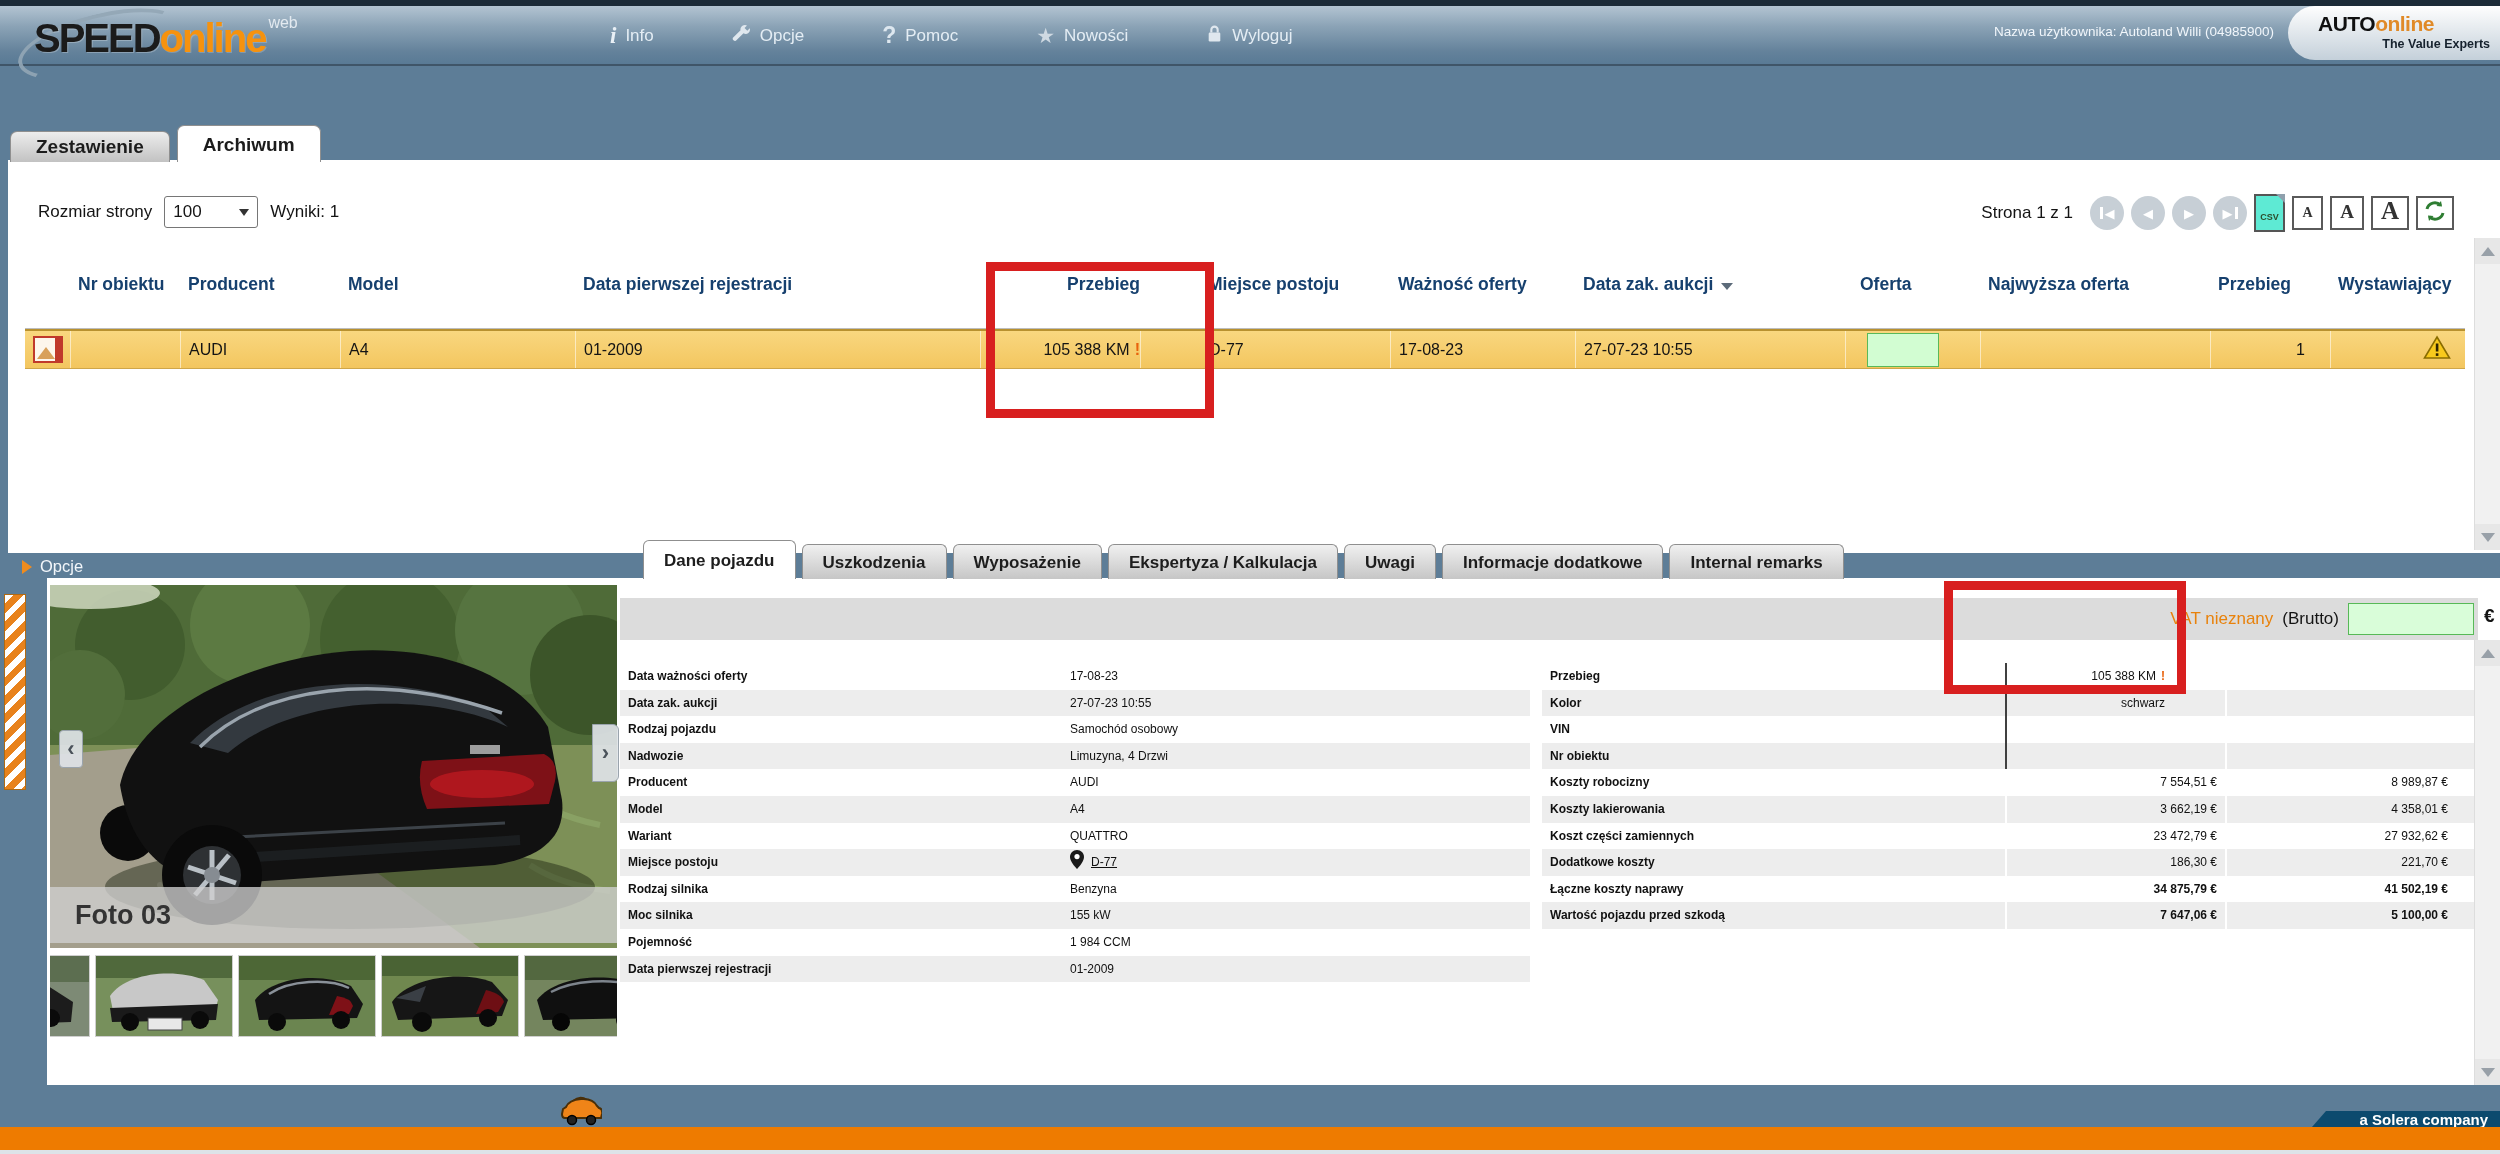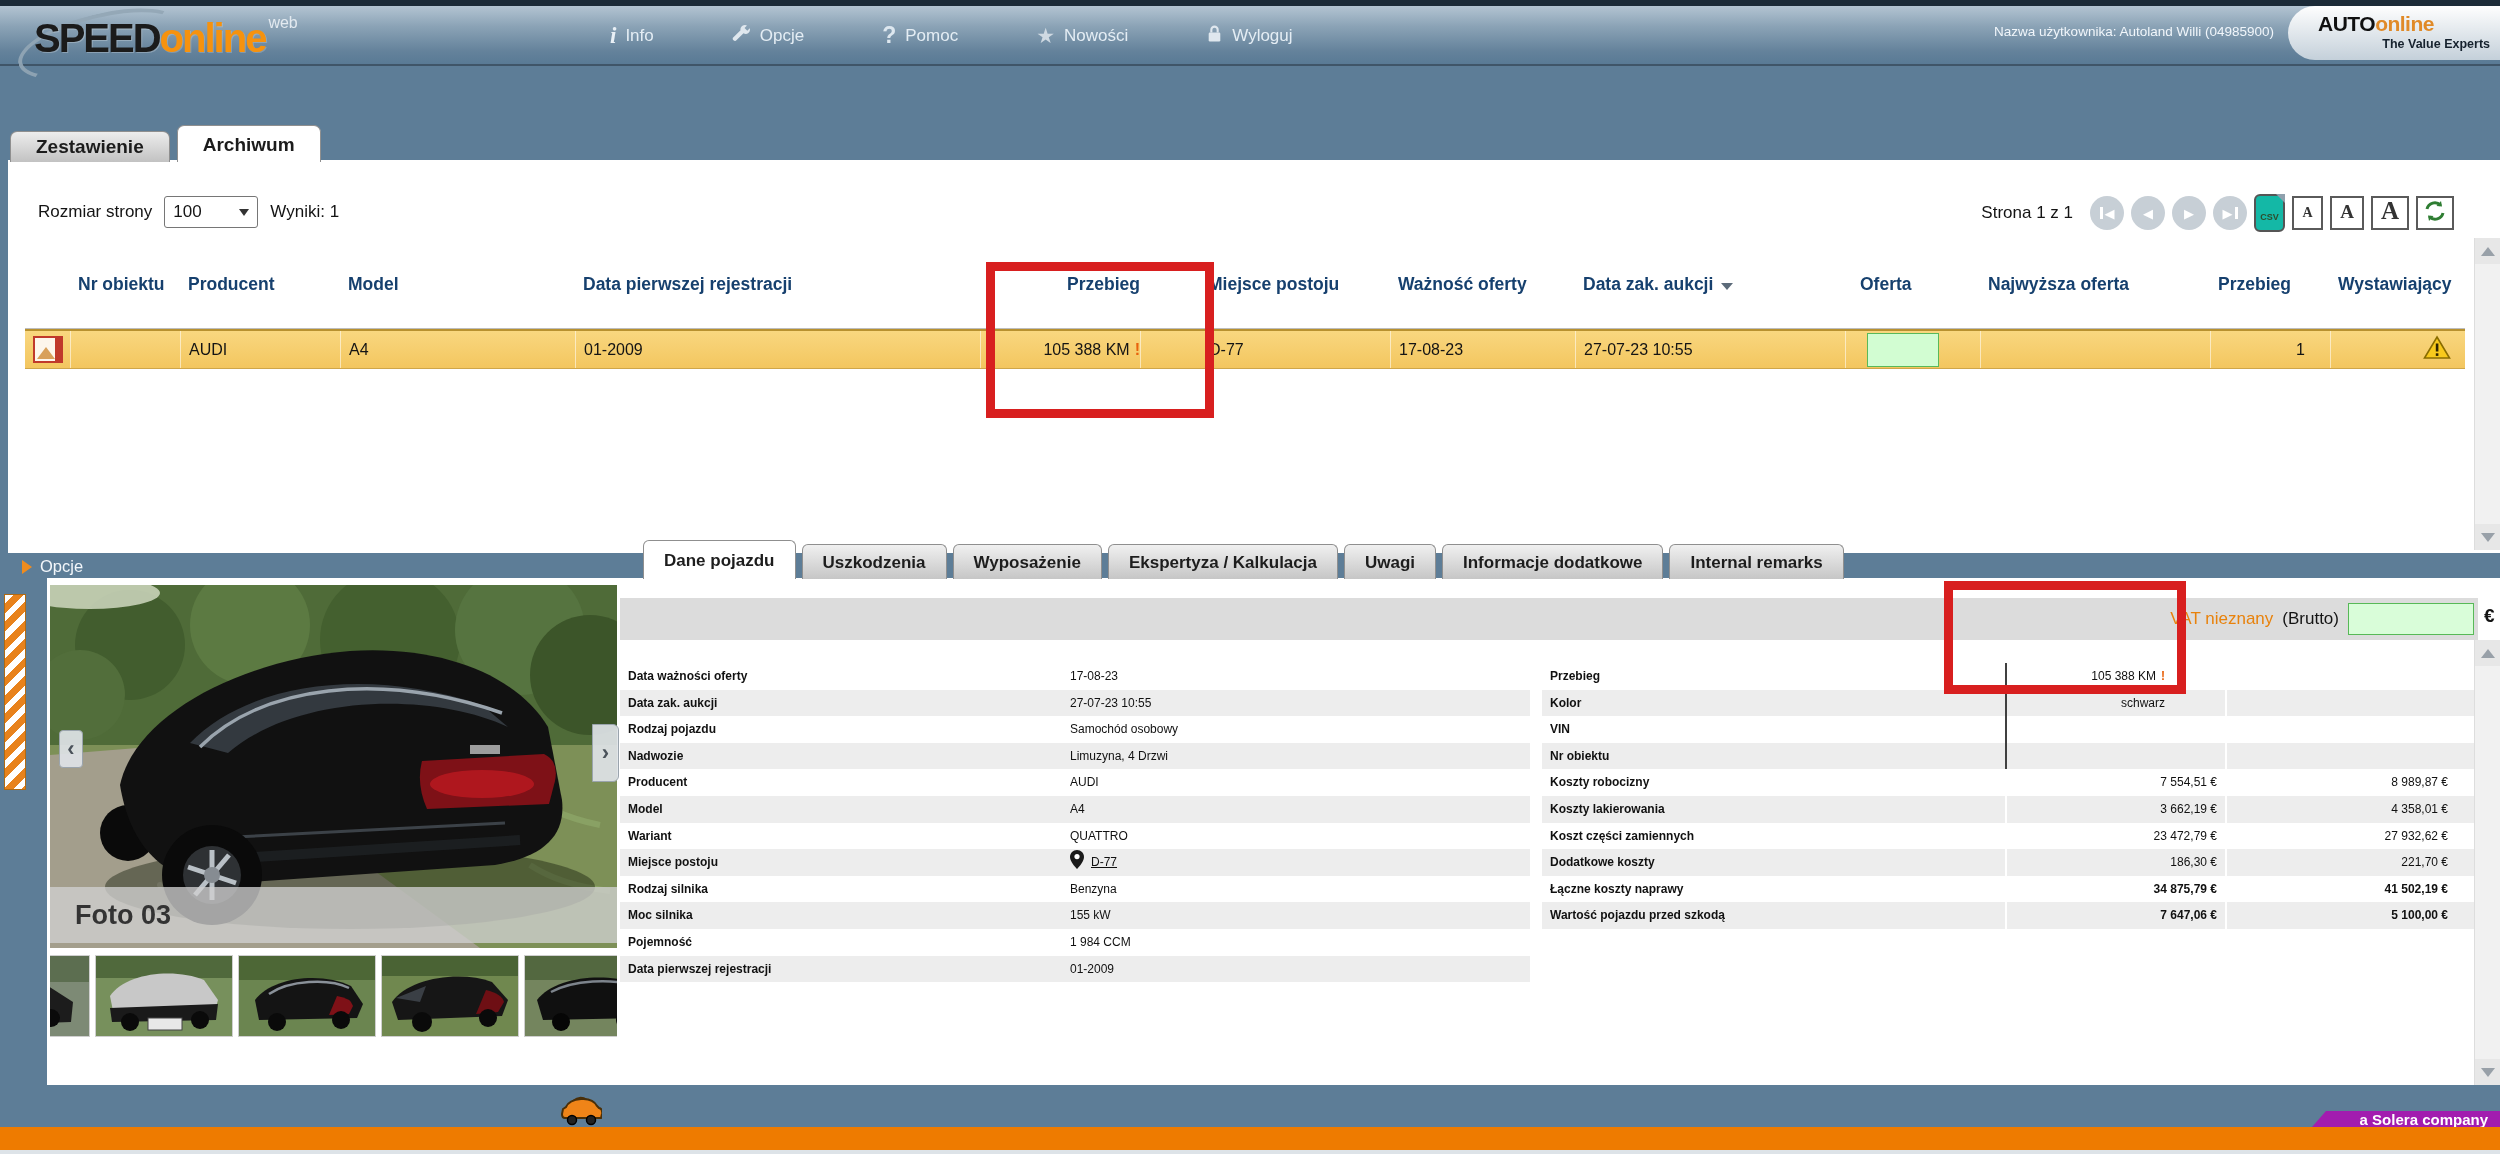--- a/index.html
+++ b/index.html
@@ -50,21 +50,21 @@
   .selectbox{width:76px;height:30px;border:1px solid #767676;border-radius:3px;background:#fff;
              display:flex;align-items:center;justify-content:space-between;padding:0 8px;cursor:pointer;}
   .selectbox .tri{width:0;height:0;border-left:5px solid transparent;border-right:5px solid transparent;
                   border-top:7px solid #333;}
   .toolRight{right:46px;top:34px;display:flex;align-items:center;gap:7px;}
   .pageinfo{font-size:17px;margin-right:10px;color:#141414;}
   .pgbtn{width:34px;height:34px;border-radius:50%;background:#c7cfd6;display:flex;align-items:center;
          justify-content:center;gap:2px;cursor:default;}
   .pgbtn .tri{font-family:"DejaVu Sans",sans-serif;font-size:13px;color:#fff;}
   .pgbtn .bar{width:3px;height:12px;background:#fff;}
-  .csvicon{width:27px;height:34px;background:#14b8a6;border:2px solid #555;border-radius:6px;
+  .csvicon{width:27px;height:34px;background:#5eead4;border:2px solid #555;border-radius:0;
            position:relative;display:flex;align-items:flex-end;justify-content:center;cursor:pointer;}
   .csvicon .fold{position:absolute;top:-2px;right:-2px;width:0;height:0;
                  border-left:9px solid transparent;border-top:9px solid #8fa0ad;}
   .csvtext{font-size:9px;font-weight:700;color:#2d4d2d;margin-bottom:8px;letter-spacing:0;}
   .abtn{border:2px solid #5a5a5a;background:#fff;display:flex;align-items:flex-end;justify-content:center;
         height:34px;box-sizing:border-box;cursor:pointer;font-family:"Liberation Serif",serif;
         font-weight:700;color:#333;}
   .a1{width:31px;font-size:14px;padding-bottom:7px;}
   .a2{width:34px;font-size:19px;padding-bottom:5px;}
   .a3{width:38px;font-size:25px;padding-bottom:3px;}
@@ -159,21 +159,21 @@
   .kalkhead{background:#8ed2ee!important;font-weight:700;}
   .kalkhead .kn,.kalkhead .kb{font-weight:700;}
   .kn{text-align:right;padding-right:8px;border-left:2px solid #fff;white-space:nowrap;}
   .kb{text-align:right;padding-right:30px;border-left:2px solid #fff;white-space:nowrap;}
   .boldrow .dlabel,.boldrow .kn,.boldrow .kb{font-weight:700;}
   .pin{display:inline-block;vertical-align:-3px;margin-right:7px;}
   .dlink{text-decoration:underline;color:#111;cursor:pointer;}
 
   
   .footerbar{left:0;top:1127px;width:2500px;height:23px;background:#ee7b00;}
-  .footnotch{left:2312px;top:1111px;width:188px;height:16px;background:#a21caf;
+  .footnotch{left:2312px;top:1111px;width:188px;height:16px;background:#0c4a6e;
              clip-path:polygon(14px 0,100% 0,100% 100%,0 100%);
              font-size:15px;font-weight:700;color:#fff;text-align:right;
              padding-right:12px;line-height:17px;box-sizing:border-box;}
   .footstrip{left:0;top:1150px;width:2500px;height:4px;background:#dde3e8;}
 
   
   .redrect{border:9px solid #d81f1f;box-sizing:border-box;z-index:50;pointer-events:none;}
 </style>
 </head>
 <body>

